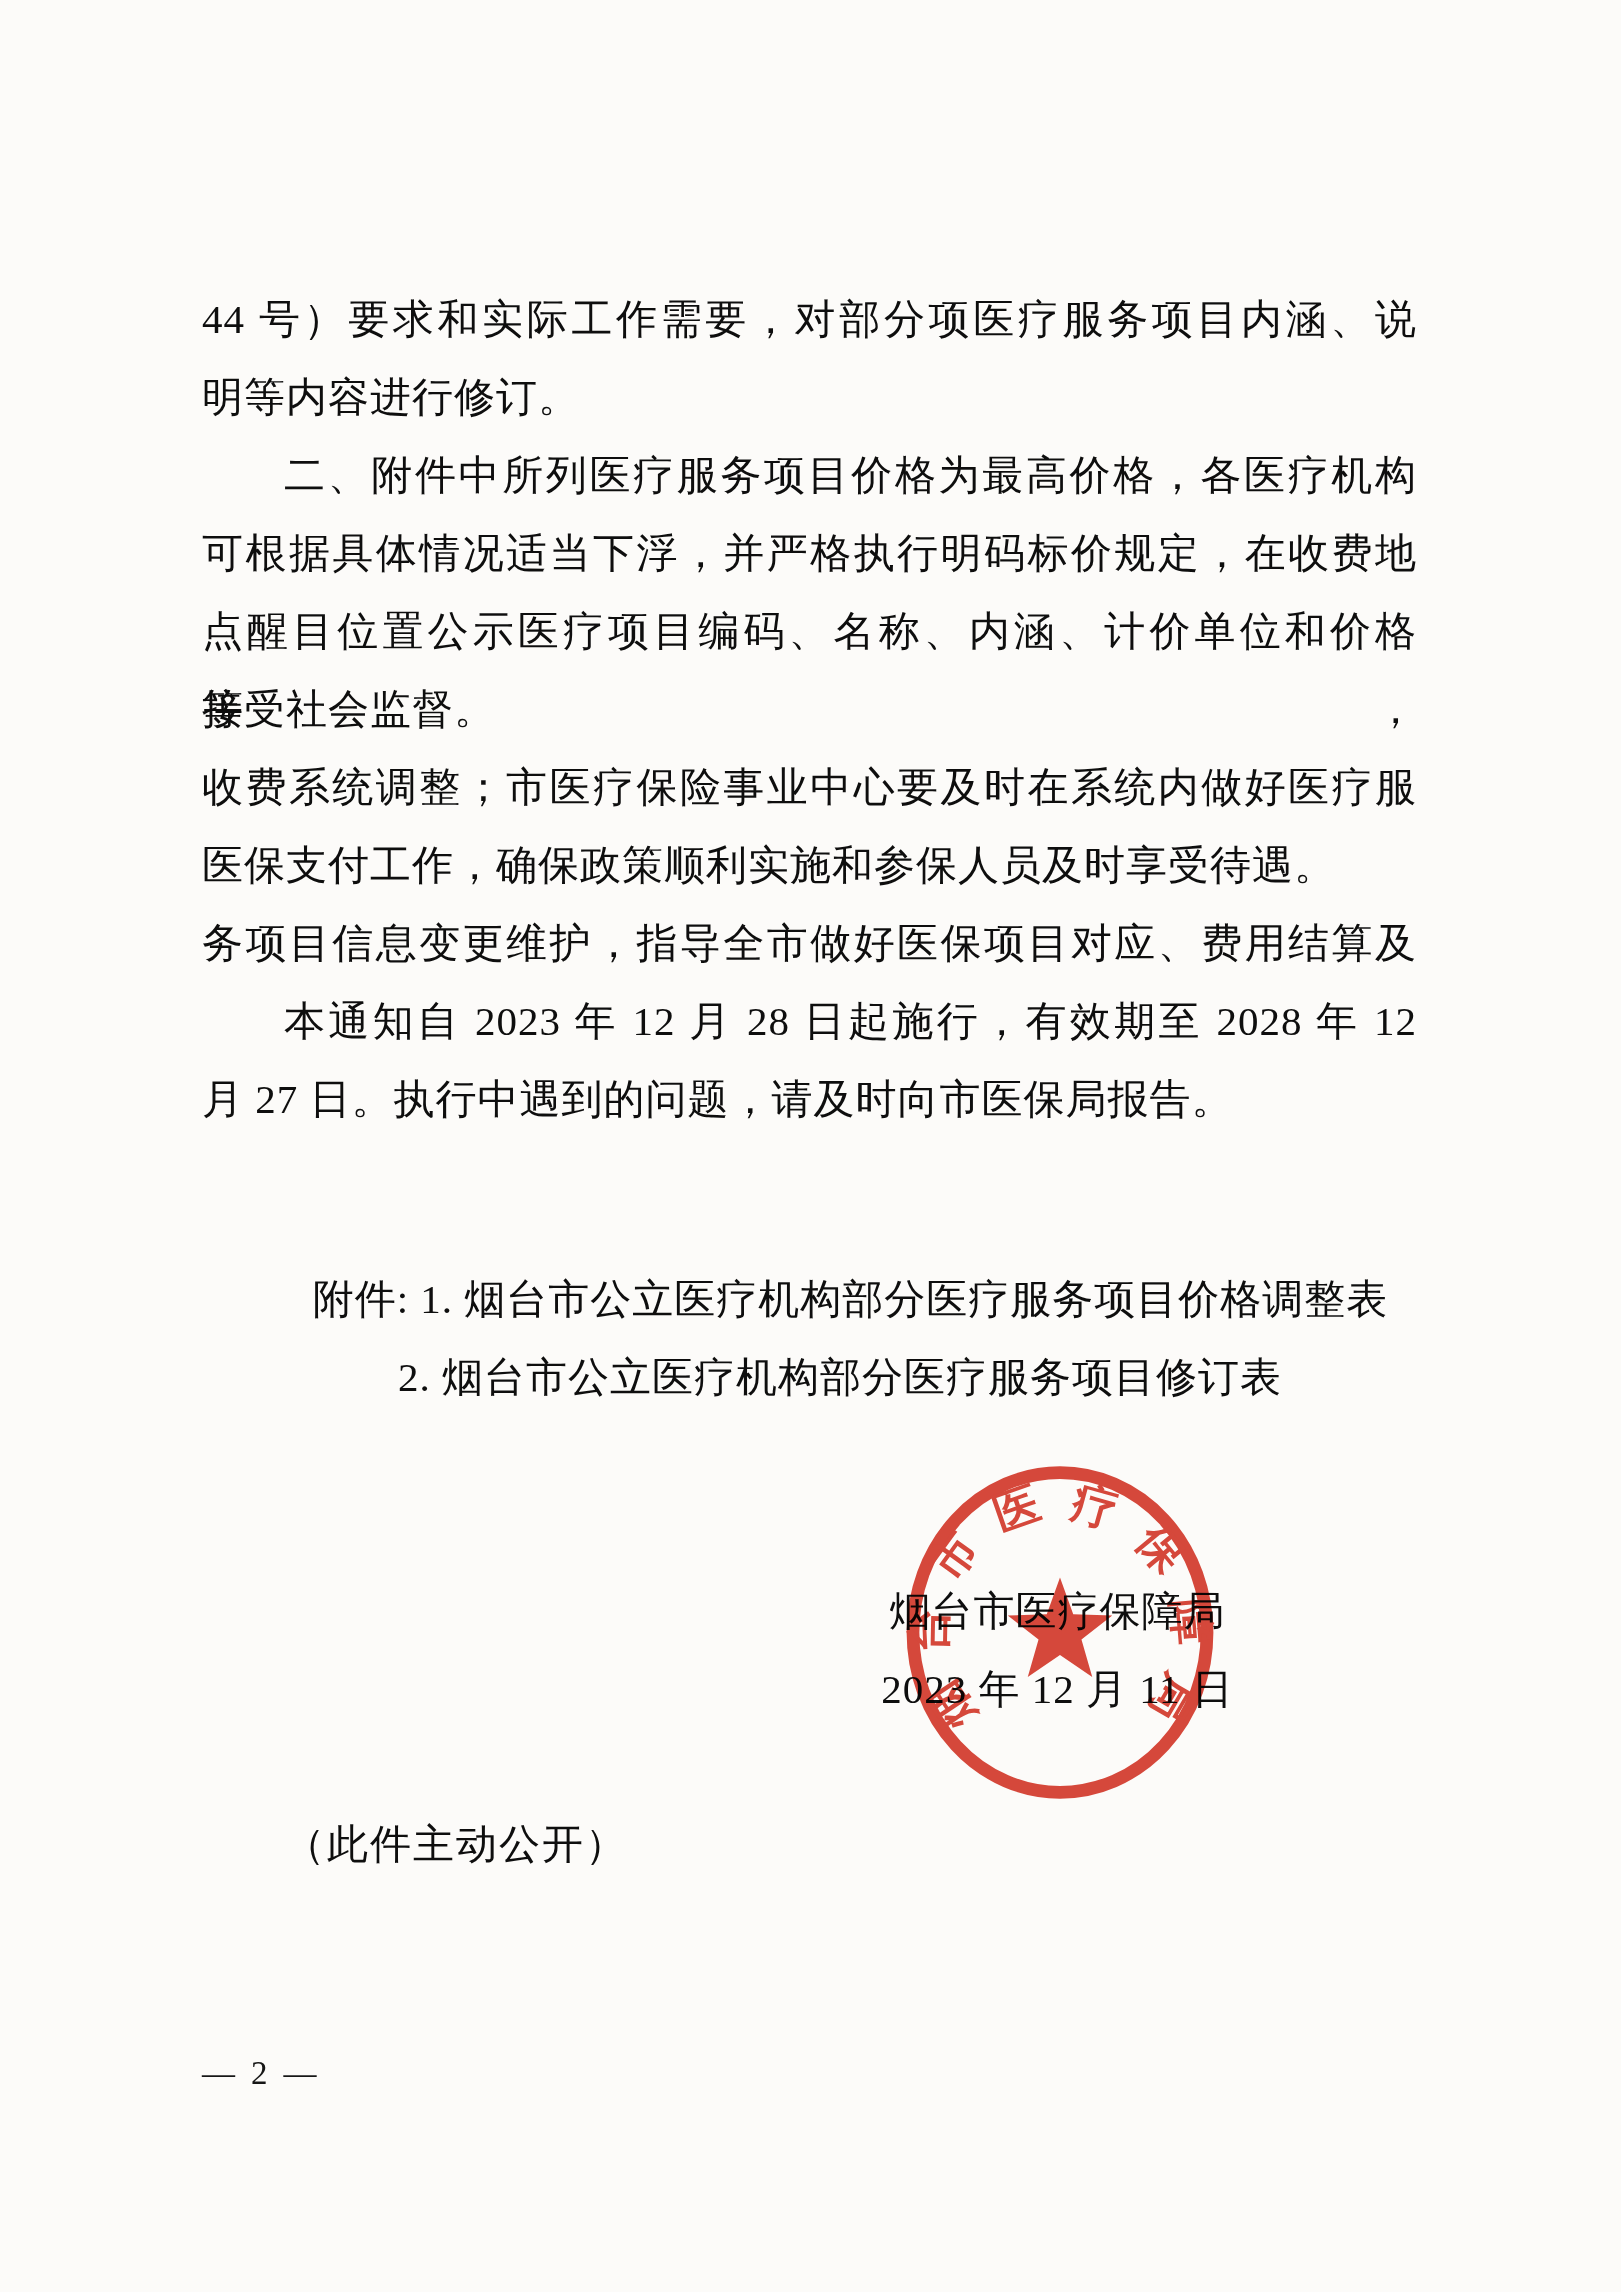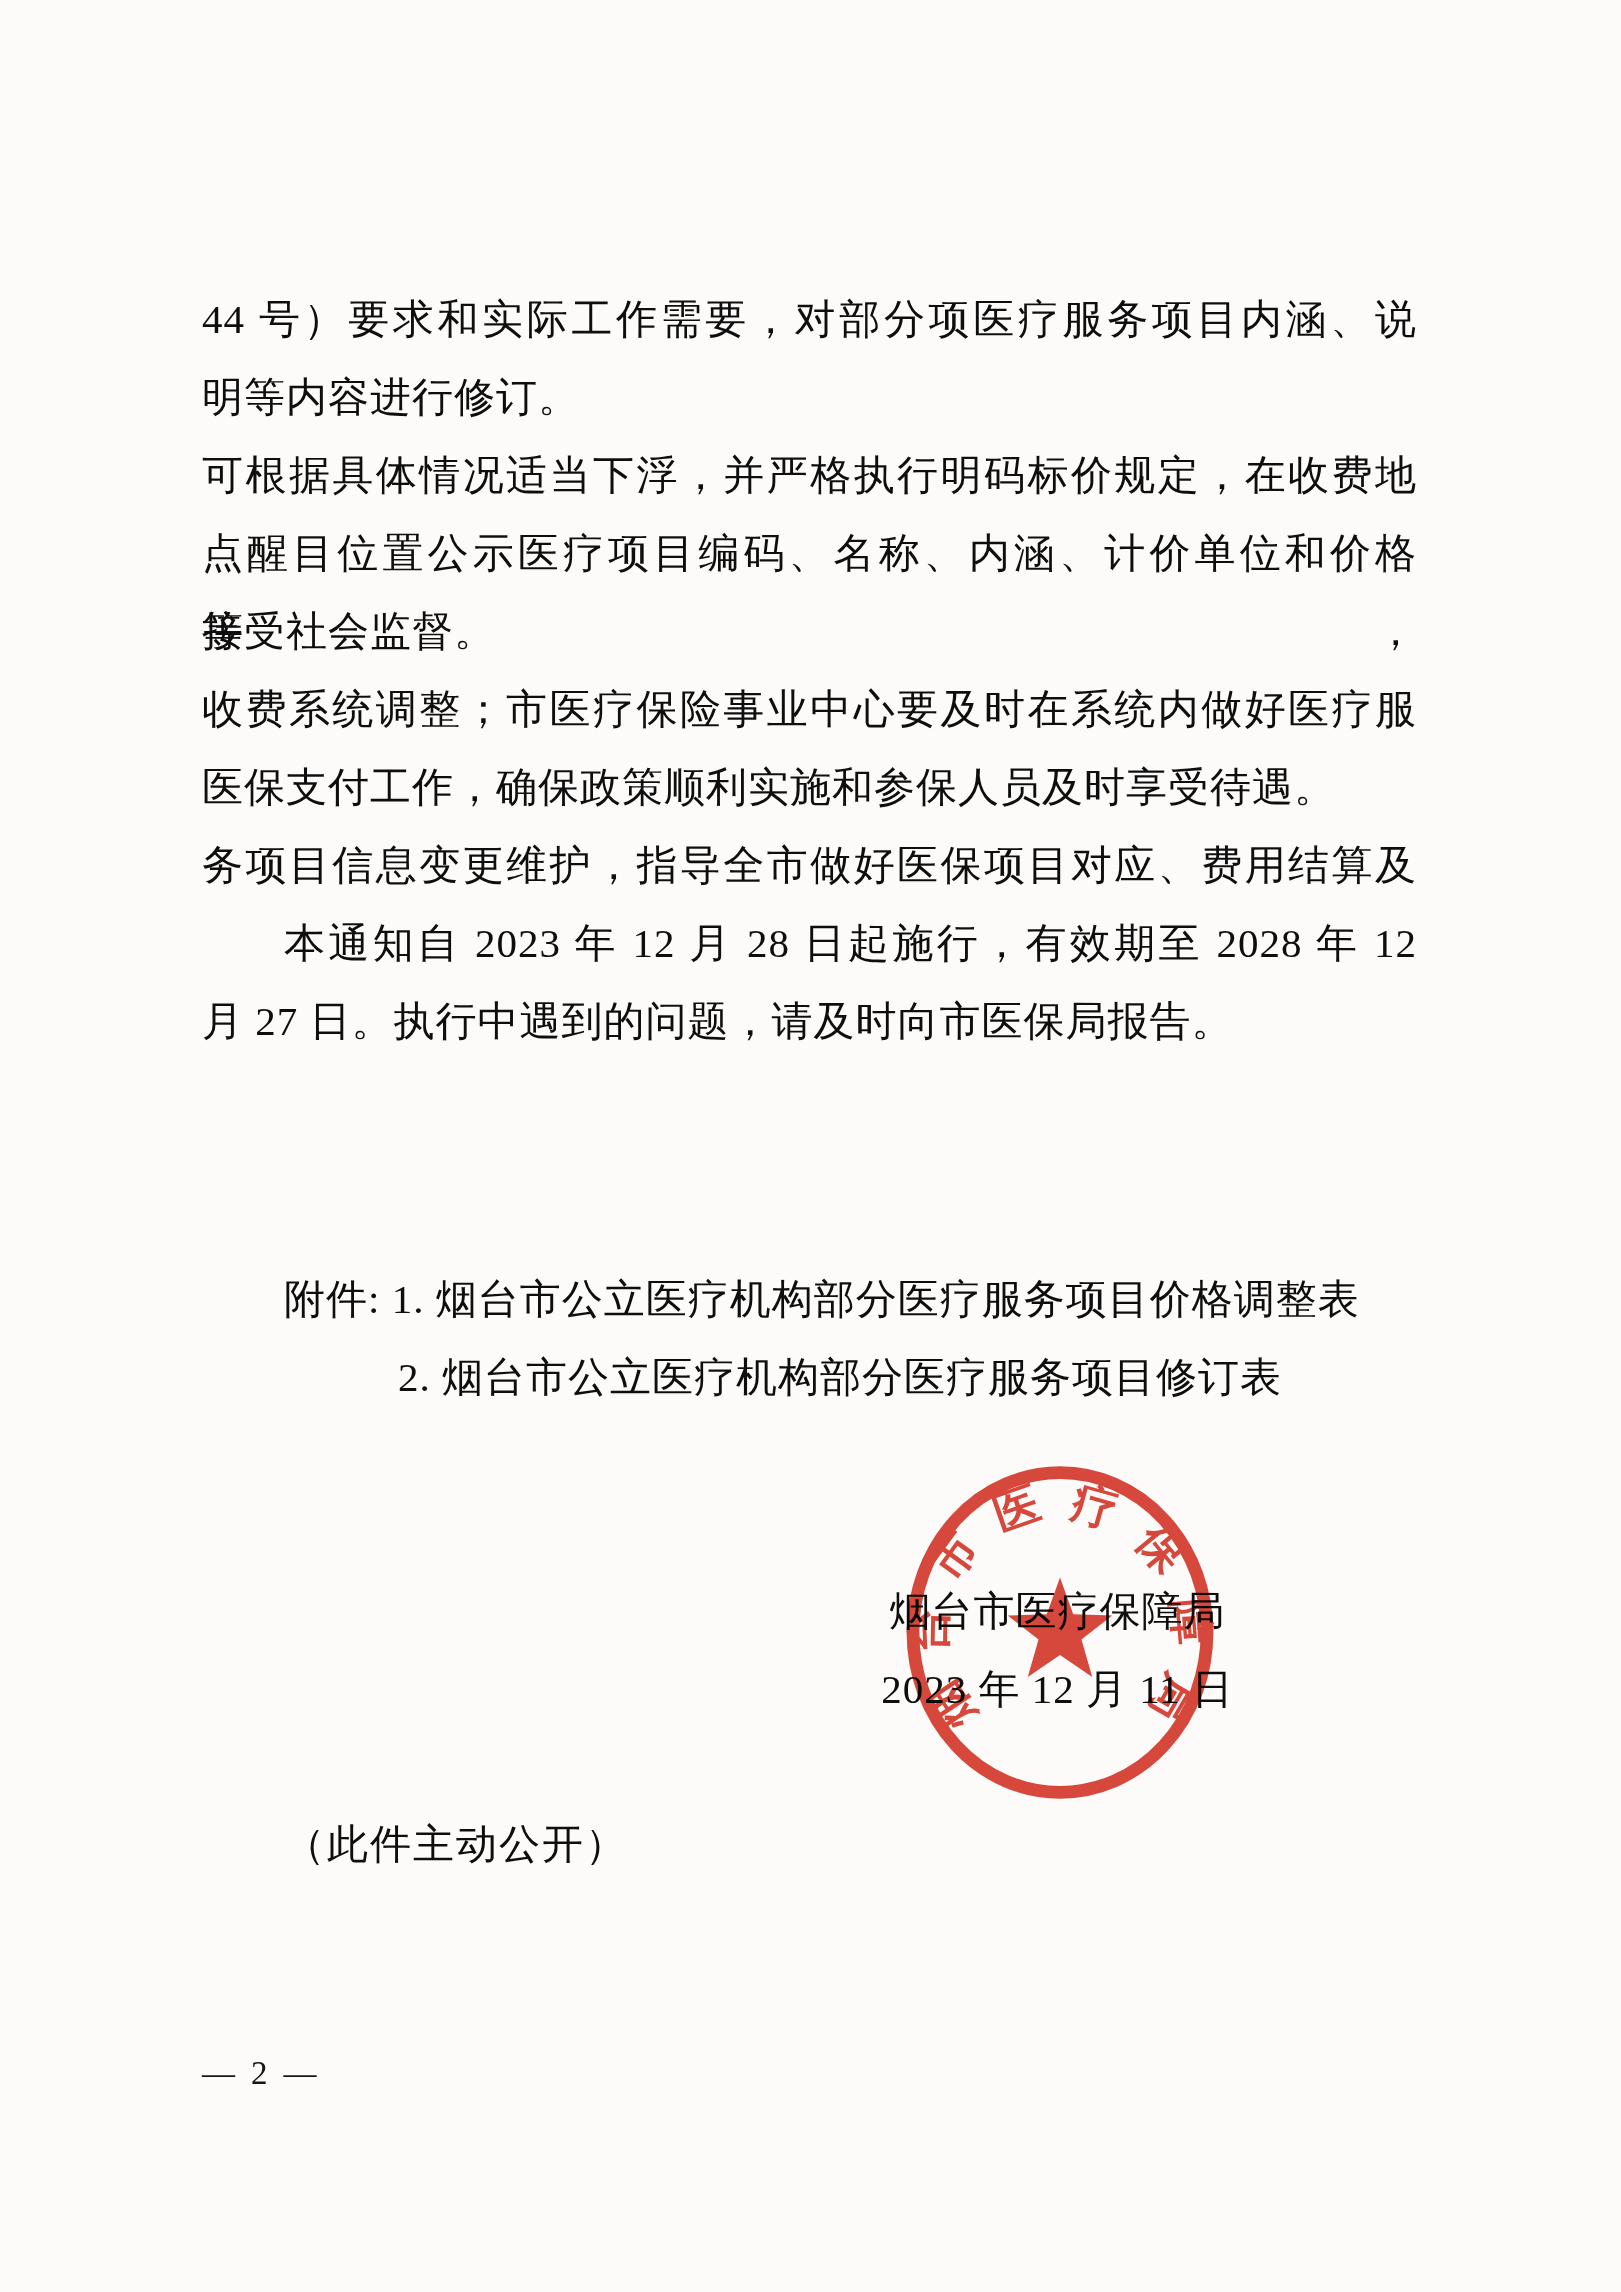--- a/index.html
+++ b/index.html
@@ -13,21 +13,21 @@
   }
   .bodytext {
     position:absolute; left:202px; top:280px; width:1215px;
   }
   .line {
     font-size:41px; line-height:78px; height:78px;
     letter-spacing:1px;
     white-space:normal;
   }
   .just { text-align:justify; text-align-last:justify; }
-  .ind  { padding-left:82px; }
+  .ind  { padding-left:82px;text-align:center; }
   .attach { position:absolute; left:202px; top:1260px; width:1215px; }
   .ind2 { padding-left:196px;font-family:Liberation Serif, serif; }
   .sigblock {
     position:absolute; left:880px; top:1572px; width:355px;
     text-align:center; z-index:3; mix-blend-mode:multiply;
   }
   .sigline { font-size:41px; line-height:78px; height:78px; letter-spacing:1px; }
   .seal {
     position:absolute; left:900px; top:1460px; z-index:2;
     mix-blend-mode:multiply; opacity:0.92;
@@ -42,20 +42,21 @@
   }
 </style>
 </head>
 <body>
 
 <div class="page">
 
   <div class="bodytext">
     <div class="line just">44 号）要求和实际工作需要，对部分项医疗服务项目内涵、说</div>
     <div class="line">明等内容进行修订。</div>
+    <div class="line just ind">二、附件中所列医疗服务项目价格为最高价格，各医疗机构</div>
     <div class="line just">可根据具体情况适当下浮，并严格执行明码标价规定，在收费地</div>
     <div class="line just">点醒目位置公示医疗项目编码、名称、内涵、计价单位和价格等，</div>
     <div class="line">接受社会监督。</div>
     <div class="line just">收费系统调整；市医疗保险事业中心要及时在系统内做好医疗服</div>
     <div class="line">医保支付工作，确保政策顺利实施和参保人员及时享受待遇。</div>
     <div class="line just">务项目信息变更维护，指导全市做好医保项目对应、费用结算及</div>
     <div class="line just ind">本通知自 2023 年 12 月 28 日起施行，有效期至 2028 年 12</div>
     <div class="line">月 27 日。执行中遇到的问题，请及时向市医保局报告。</div>
   </div>
 

